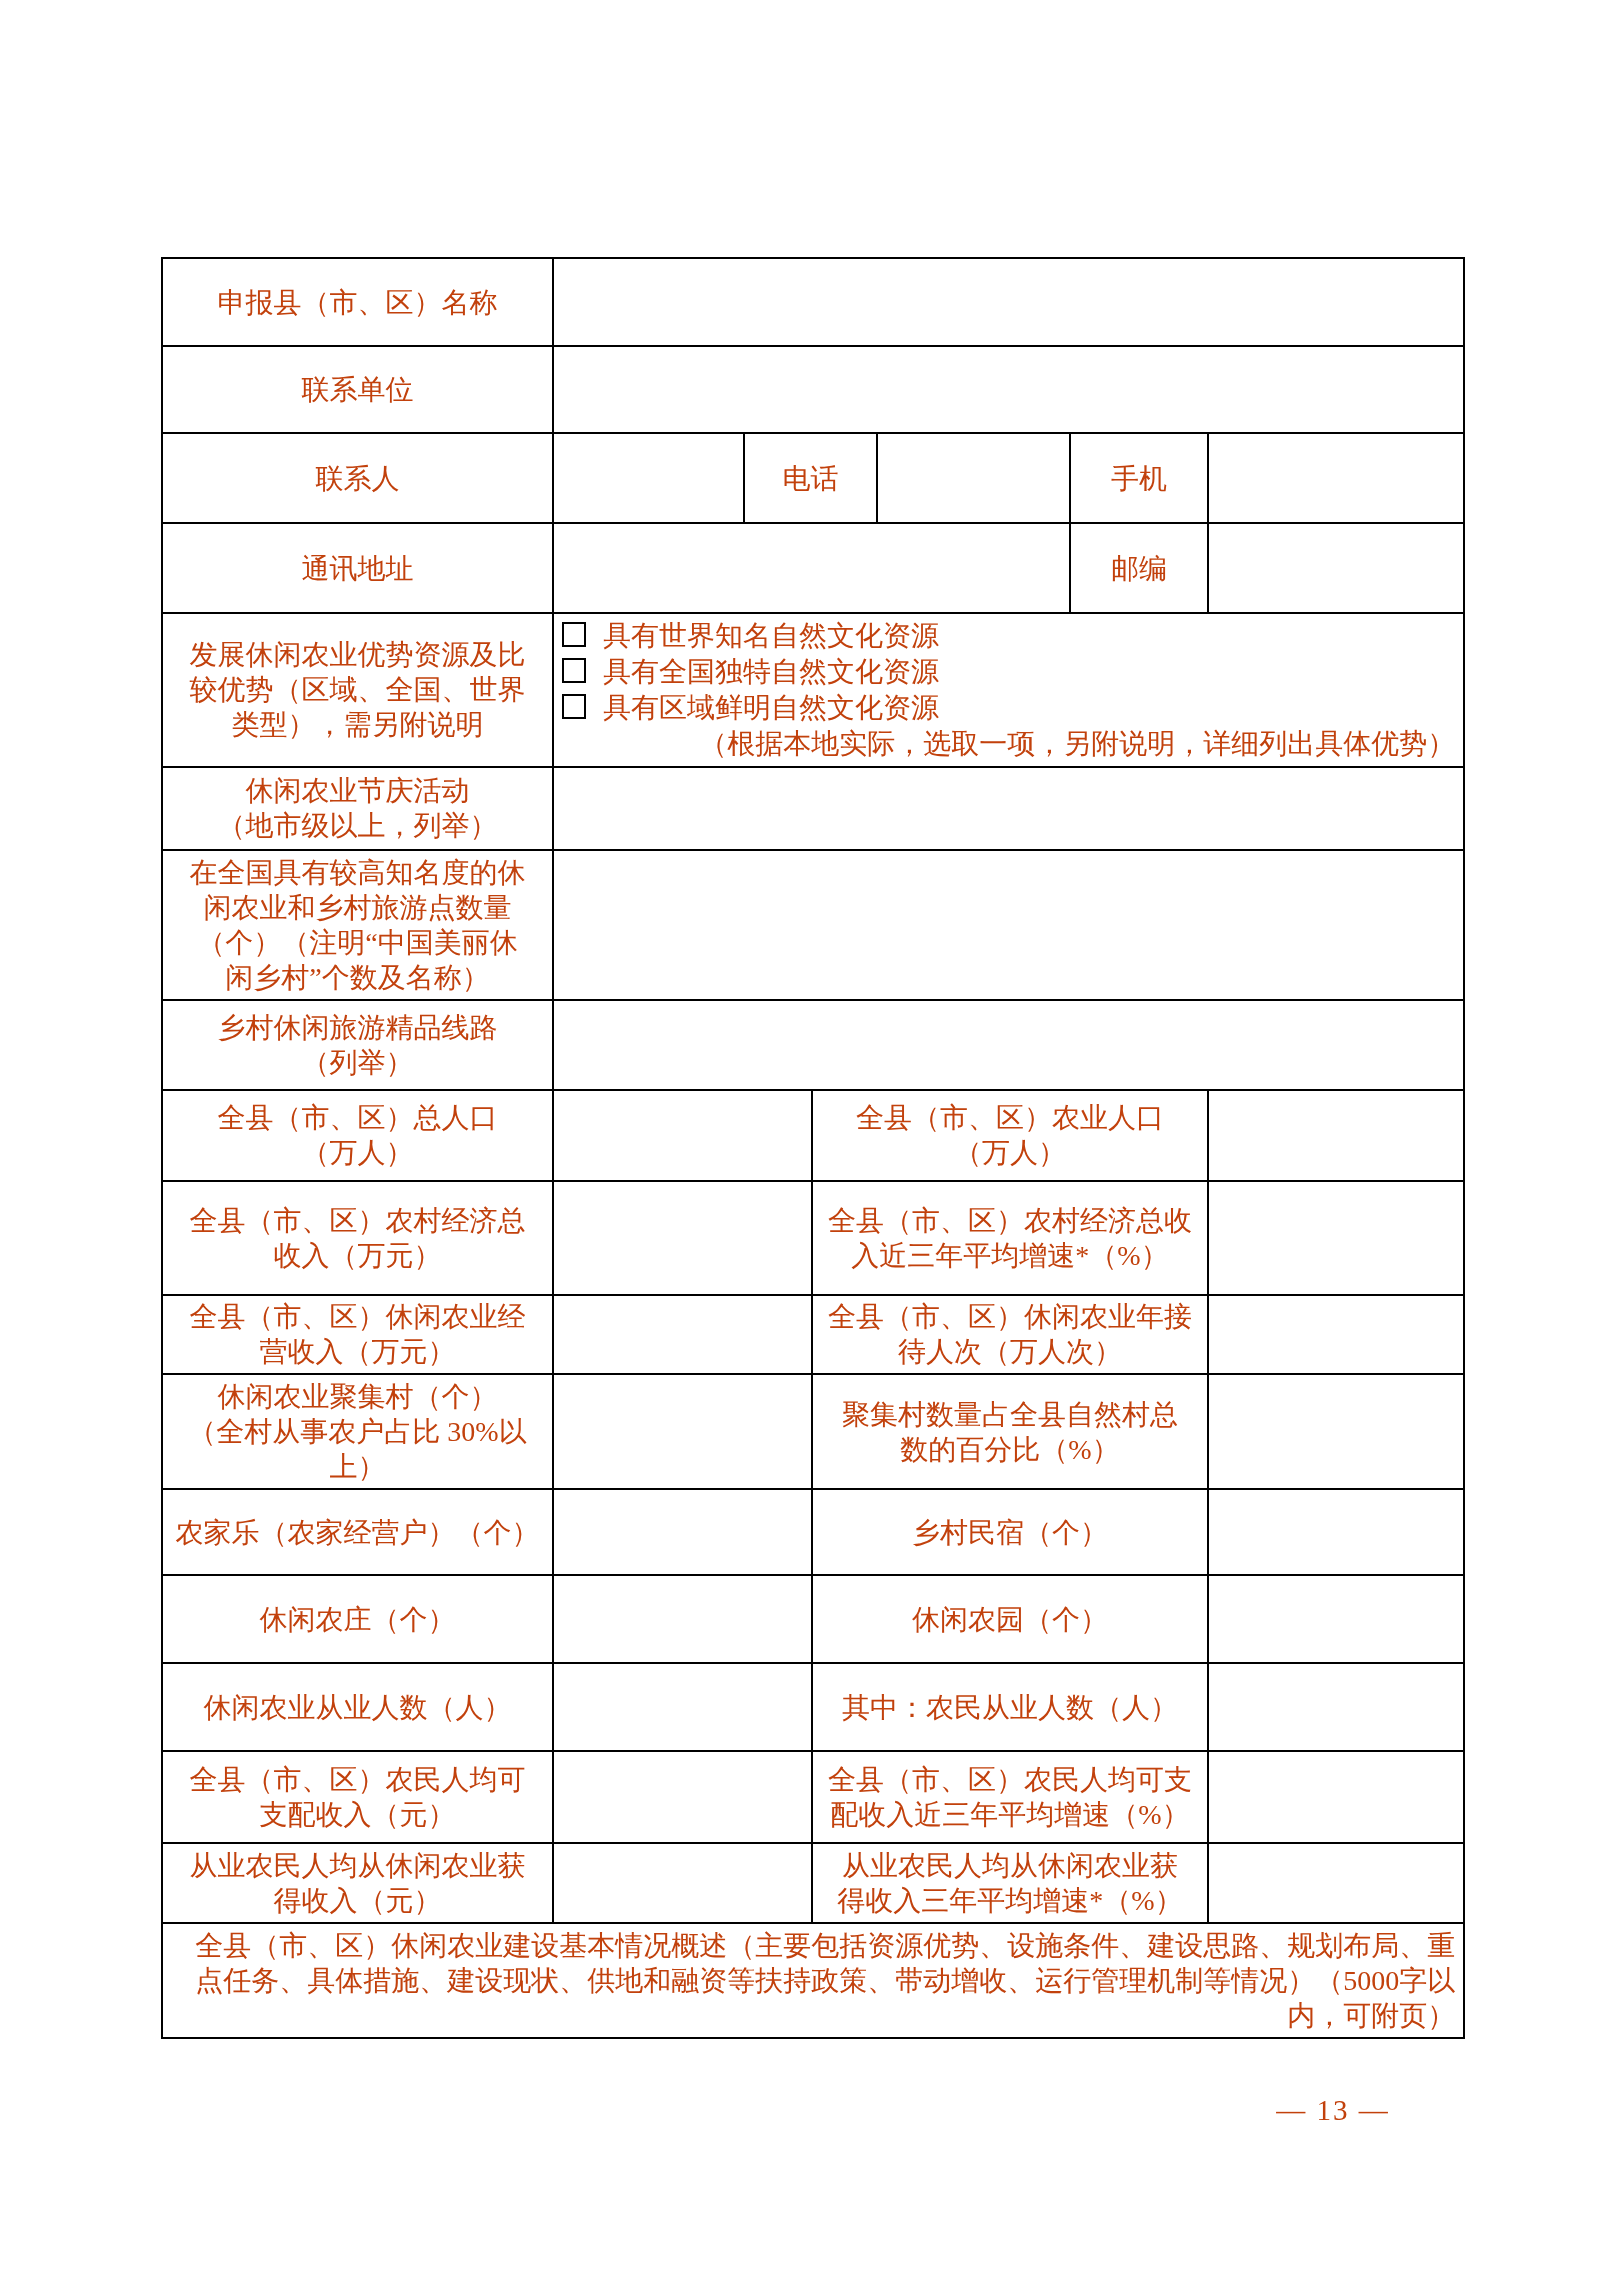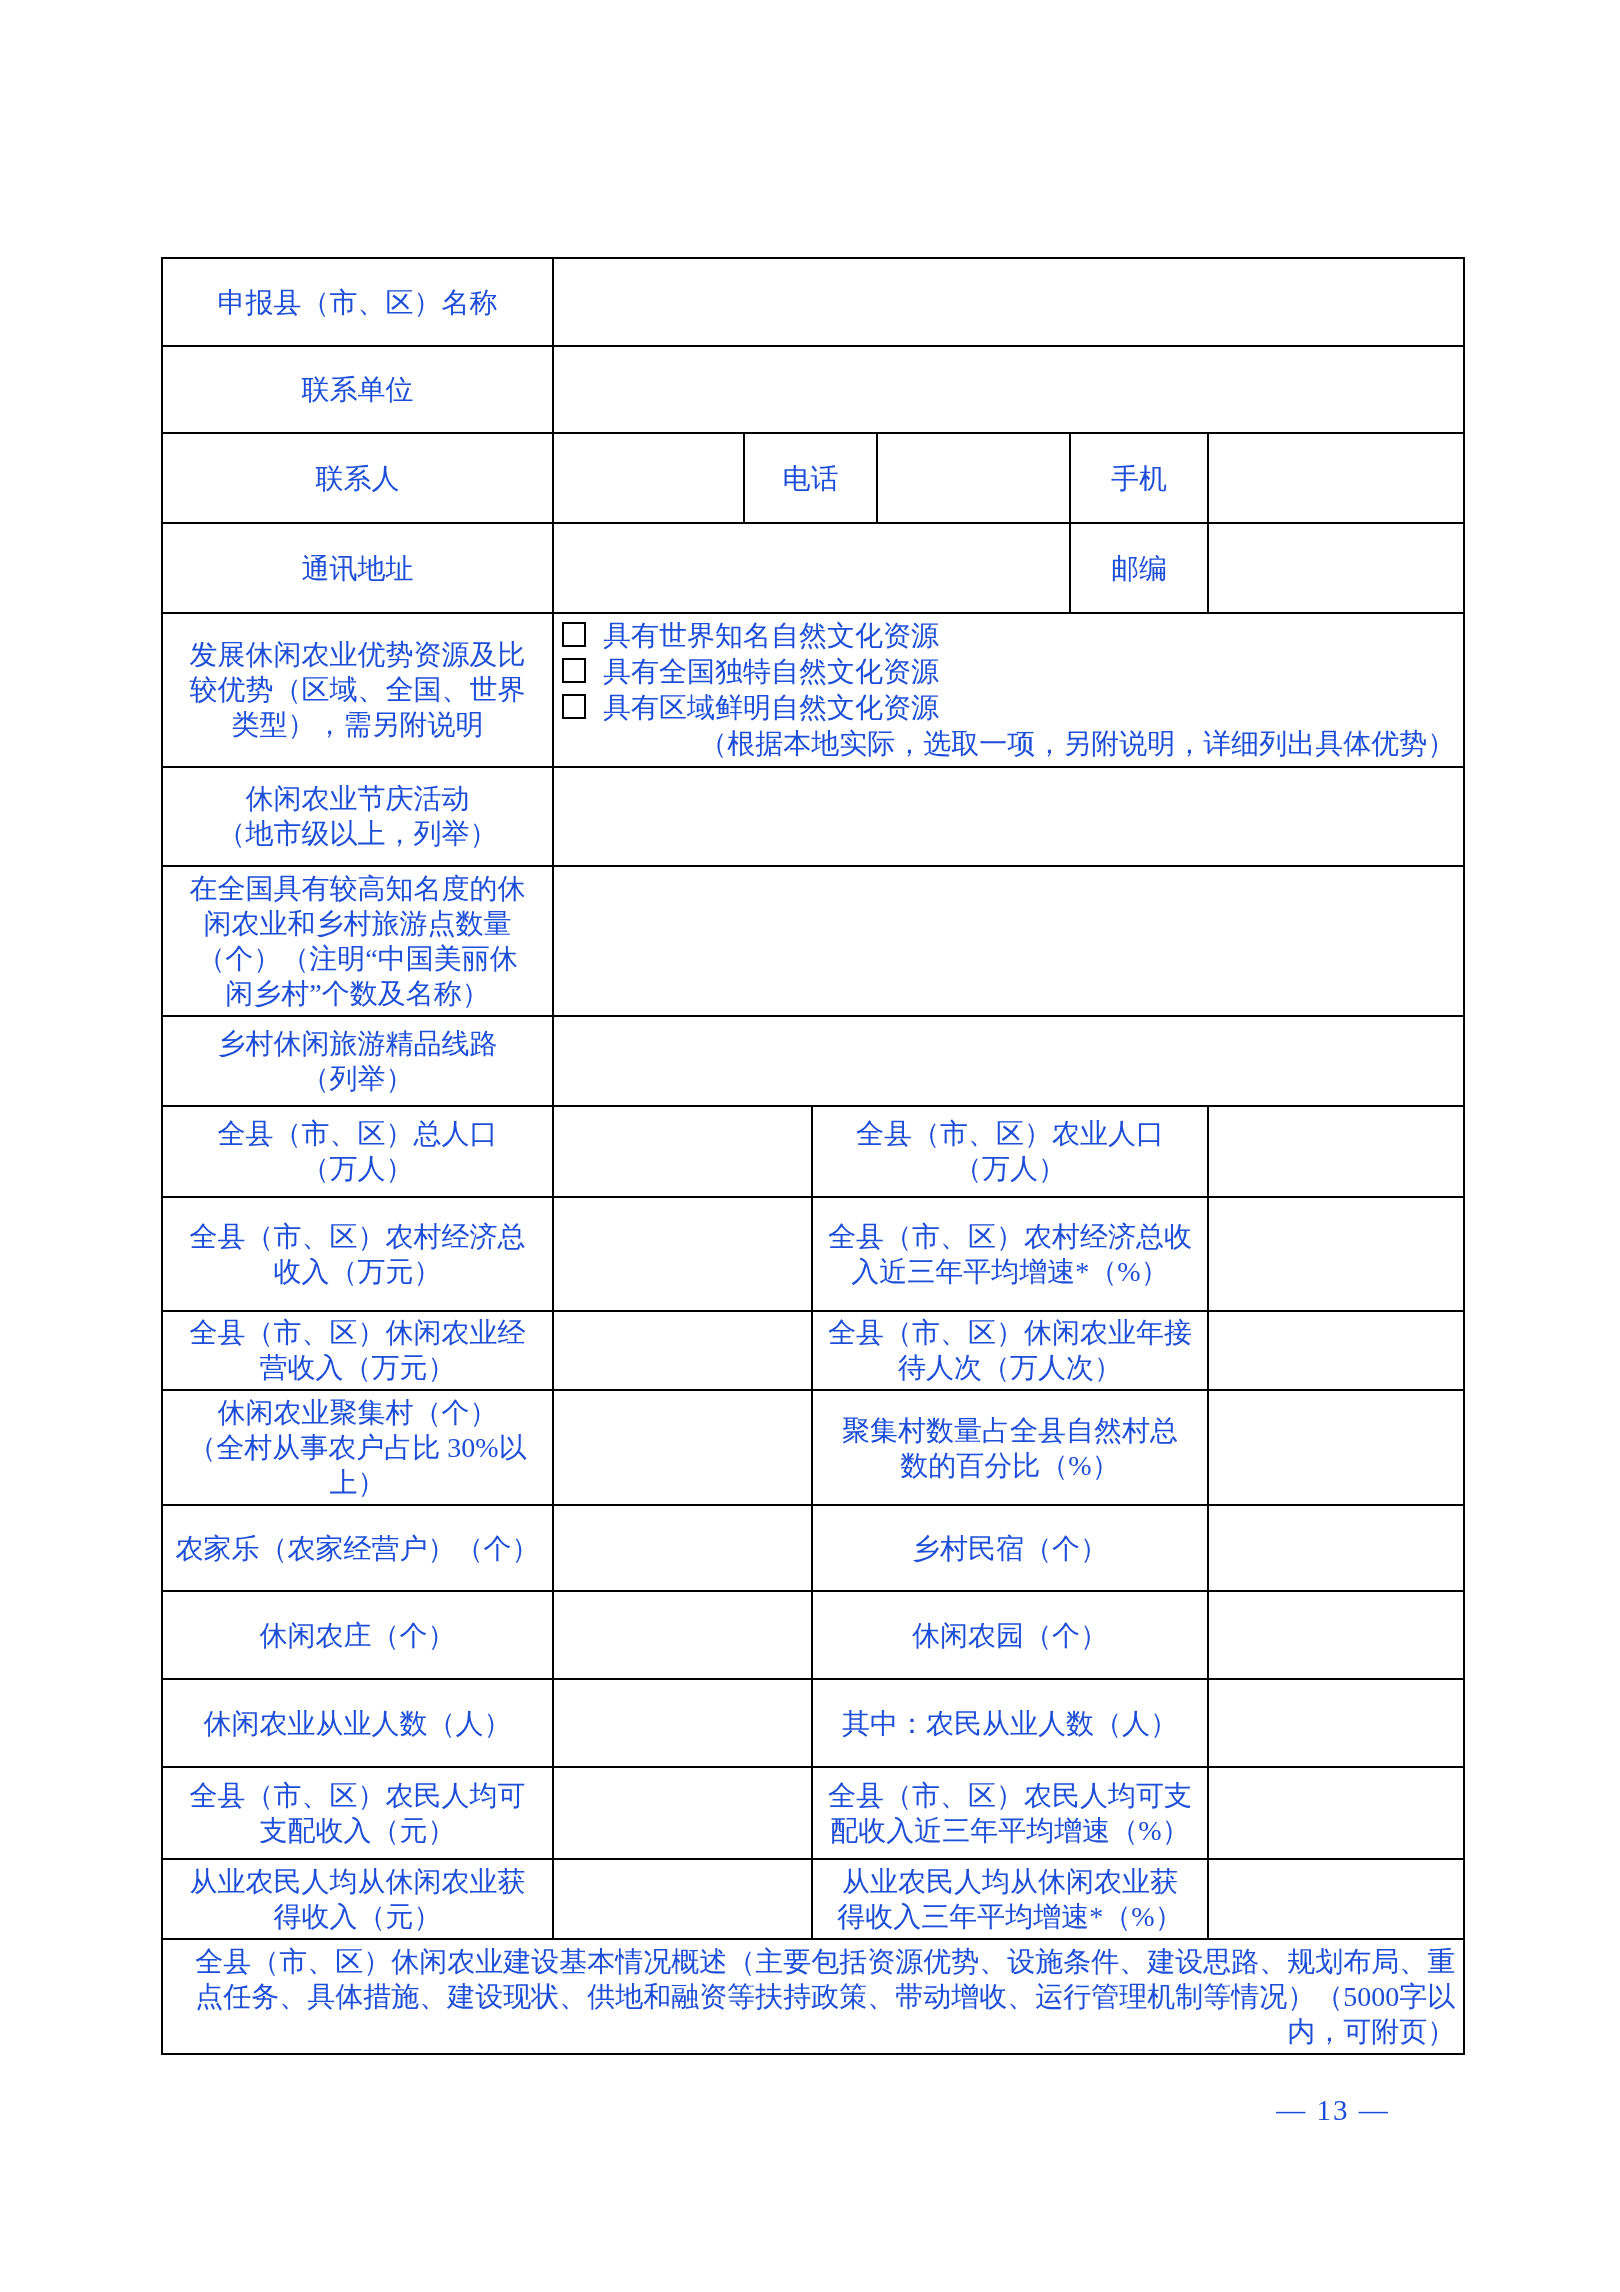--- a/index.html
+++ b/index.html
@@ -3,21 +3,21 @@
 <meta charset="utf-8">
 <style>
   html, body { margin: 0; padding: 0; background: #e8e8e8; }
   .page {
     position: relative;
     width: 1620px;
     height: 2293px;
     background: #ffffff;
     margin: 0 auto;
     font-family: "Liberation Serif", "DejaVu Serif", serif;
-    color: #1d4ed8;
+    color: #c2410c;
   }
   table.form {
     position: absolute;
     left: 161px;
     top: 257px;
     width: 1302px;
     border-collapse: collapse;
     table-layout: fixed;
   }
   table.form td {
@@ -118,21 +118,21 @@
         <div class="opt">
           <span class="cb"></span><span>具有全国独特自然文化资源</span>
         </div>
         <div class="opt">
           <span class="cb"></span><span>具有区域鲜明自然文化资源</span>
         </div>
         <div class="note">（根据本地实际，选取一项，另附说明，详细列出具体优势）</div>
       </td>
     </tr>
 
-    <tr style="height:99px">
+    <tr style="height:83px">
       <td class="lbl">休闲农业节庆活动
 （地市级以上，列举）</td>
       <td class="inp" colspan="6"></td>
     </tr>
 
     <tr style="height:147px">
       <td class="lbl">在全国具有较高知名度的休
 闲农业和乡村旅游点数量
 （个）（注明“中国美丽休
 闲乡村”个数及名称）</td>

